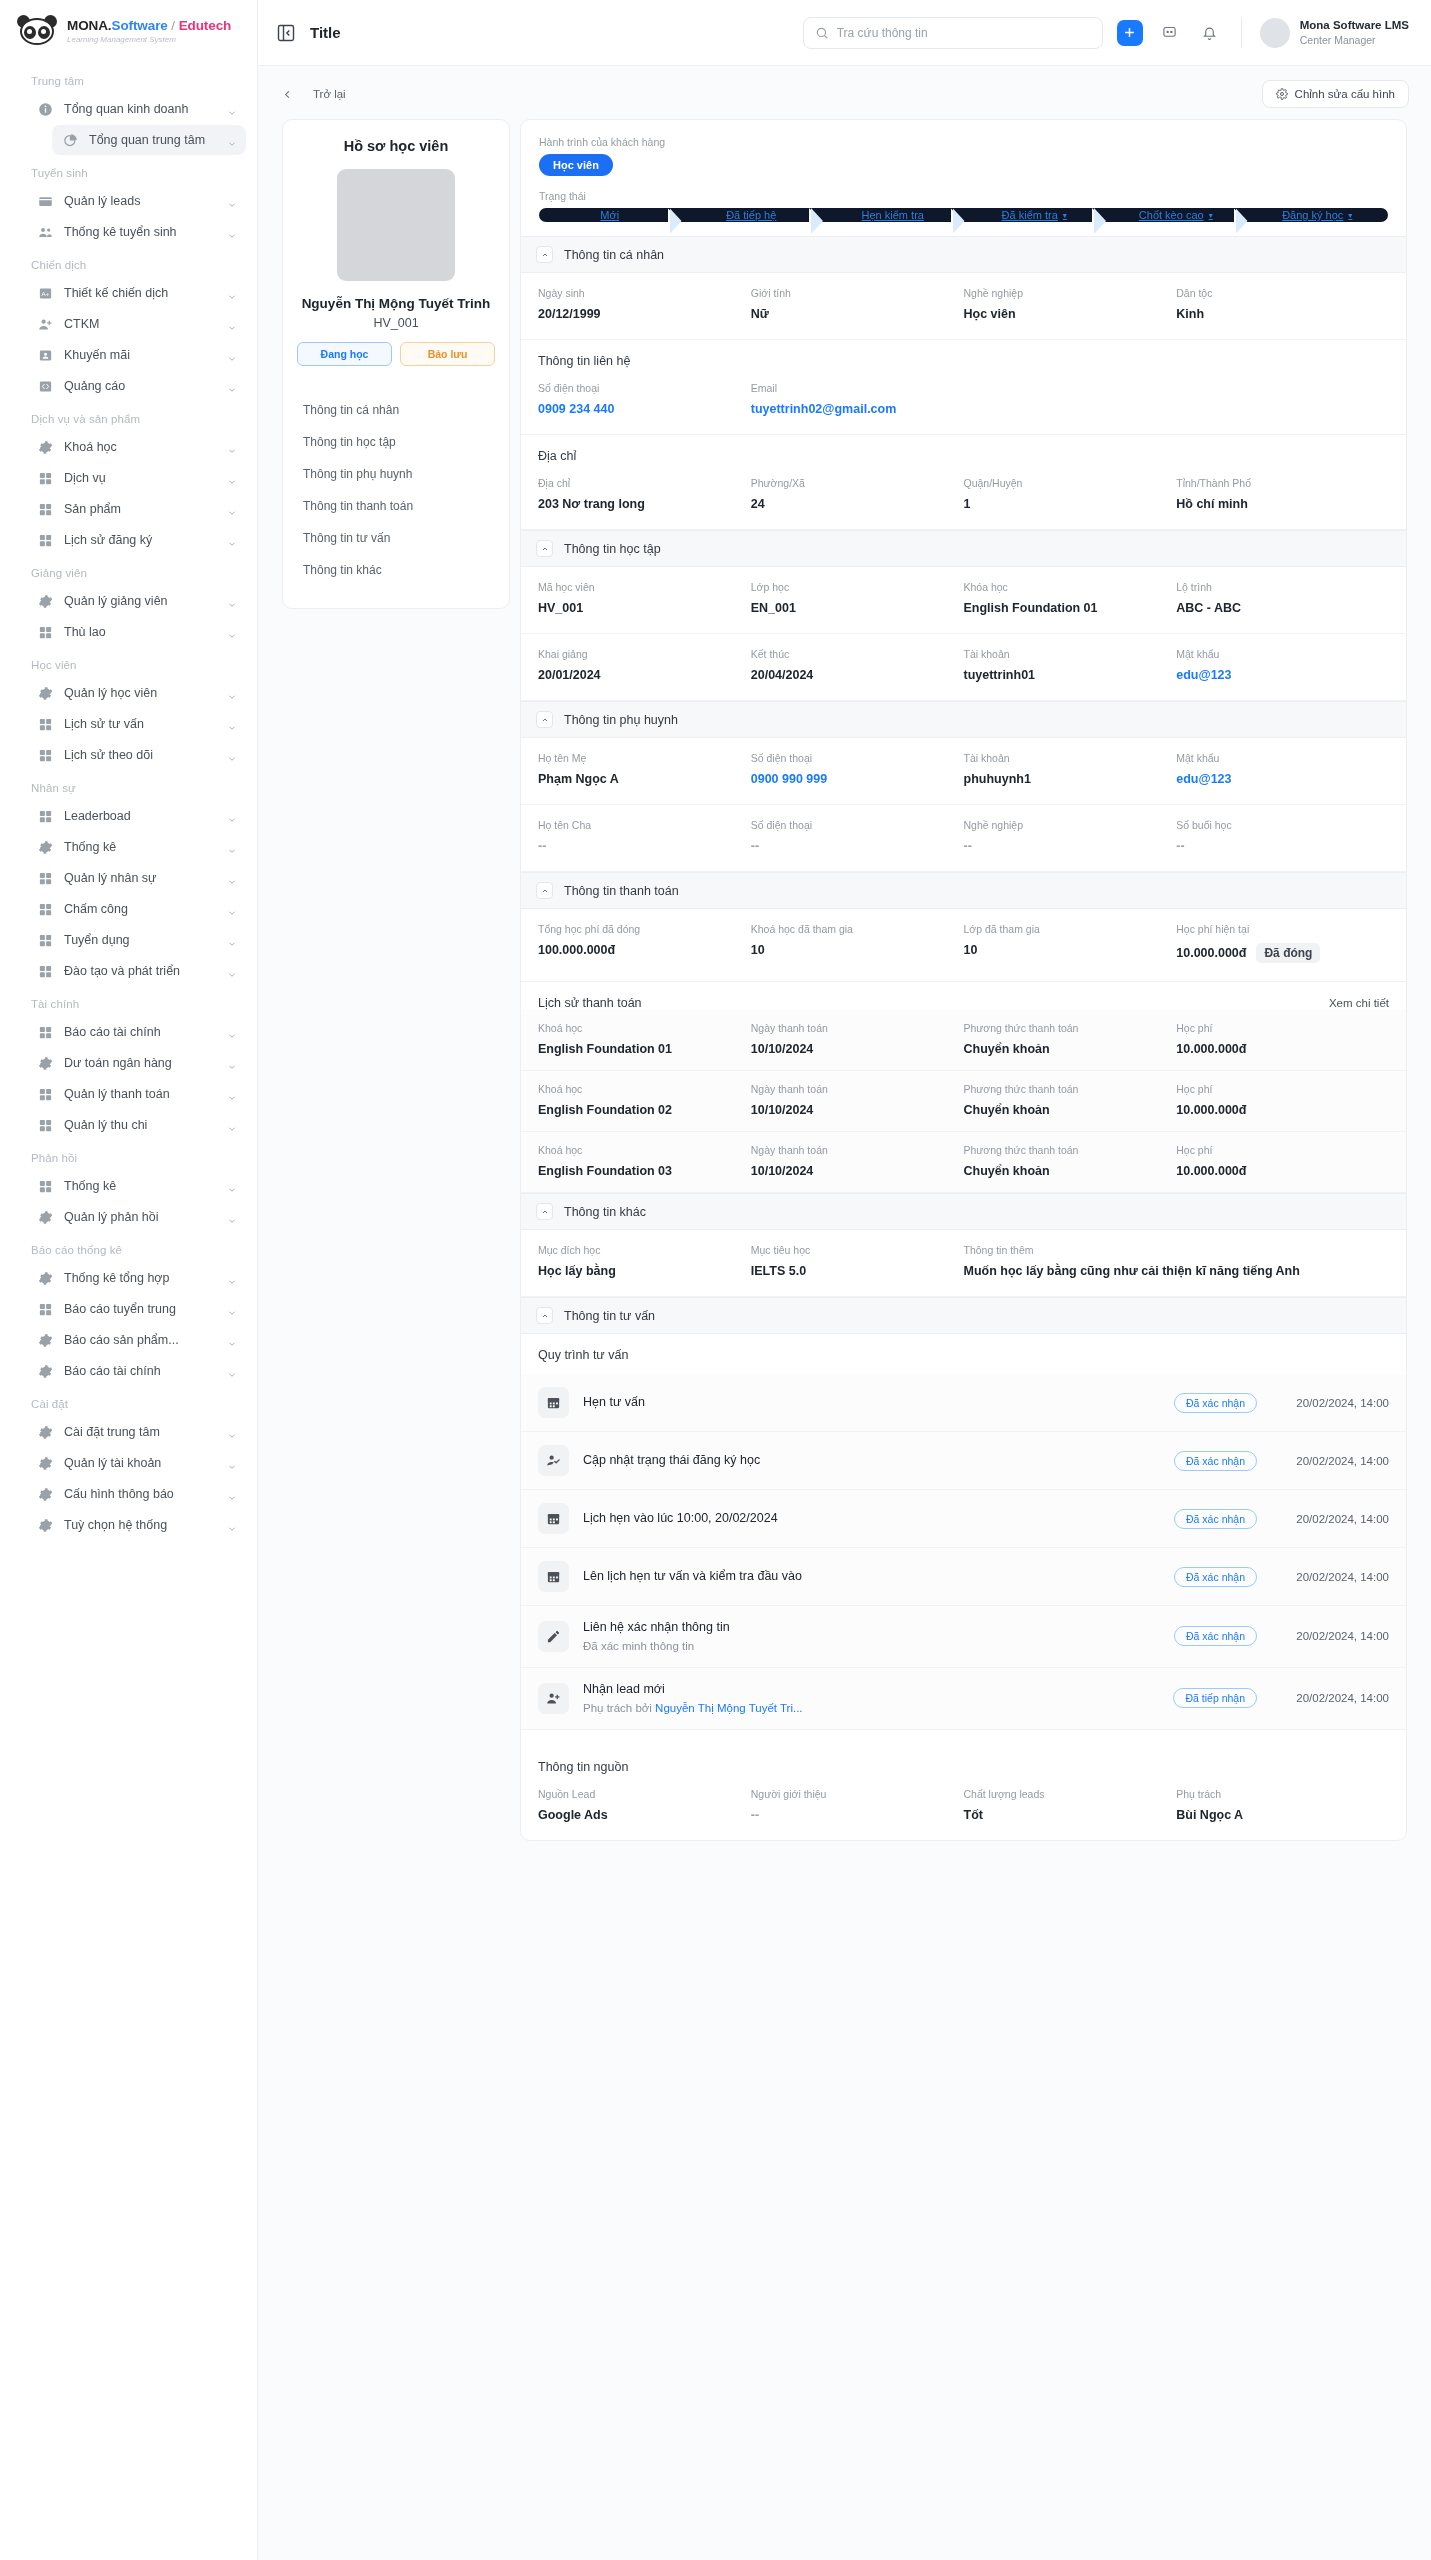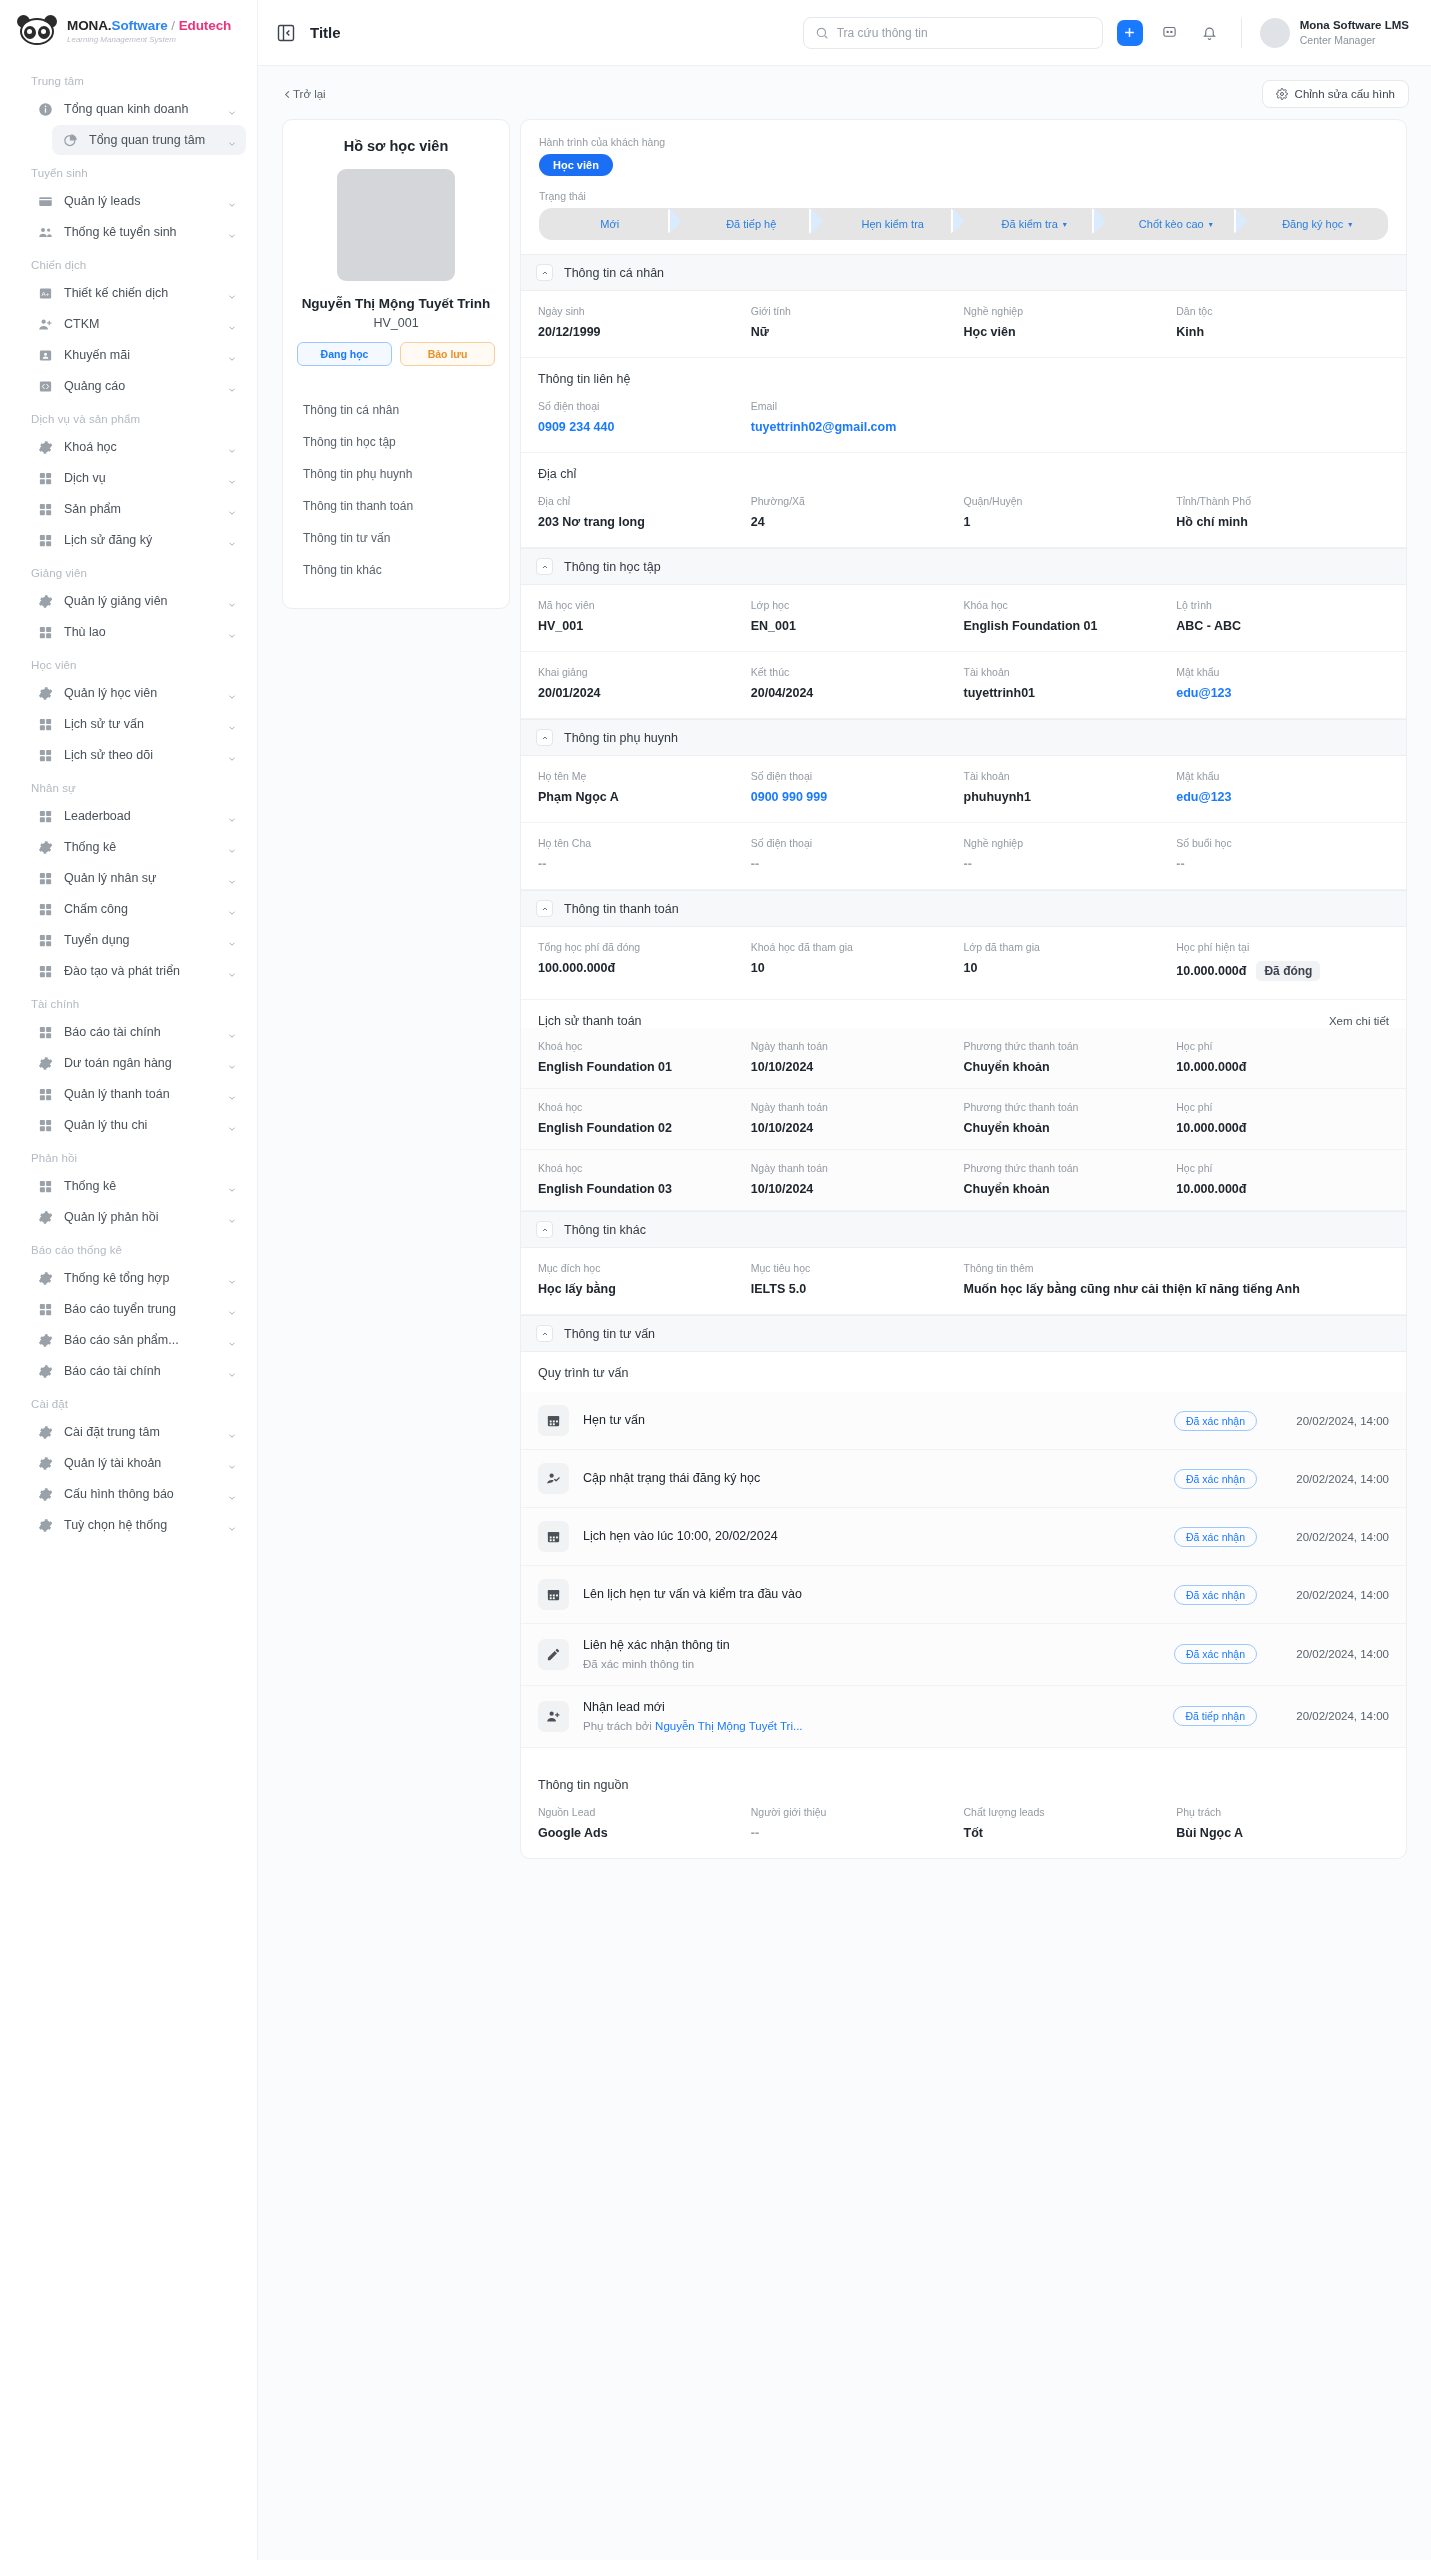--- a/index.html
+++ b/index.html
@@ -70,21 +70,21 @@
   .icon-btn { width:26px;height:26px;border-radius:7px;display:flex;align-items:center;justify-content:center;cursor:pointer;color:#6b7280;}
   .icon-btn.primary { background:#1a7aff; color:#fff; }
   .icon-btn svg { width:15px;height:15px; }
   .divider-v { width:1px;height:30px;background:#e8eaee; margin:0 4px;}
   .user { display:flex;align-items:center;gap:10px;cursor:pointer;}
   .avatar { width:30px;height:30px;border-radius:50%;background:#dfe2e6;flex:0 0 30px;}
   .user-name { font-size:11.5px;font-weight:600;color:#262c34;line-height:1.35;}
   .user-role { font-size:10.5px;color:#8b929b;line-height:1.35;}
 
   .breadcrumbbar { display:flex;align-items:center;justify-content:space-between; padding: 14px 22px 11px 24px;}
-  .back-link { display:flex;align-items:center;gap:0;cursor:pointer;color:#5a626c;font-size:11.5px;}
+  .back-link { display:flex;align-items:center;gap:20px;cursor:pointer;color:#5a626c;font-size:11.5px;}
   .back-link svg{width:11px;height:11px;}
   .cfg-btn {
     display:flex;align-items:center;gap:7px;background:#fff;border:1px solid #e5e8ec;border-radius:8px;
     padding:7px 13px;font-size:11.5px;color:#3d4450;cursor:pointer;
   }
   .cfg-btn svg{width:12px;height:12px;color:#3d4450;}
 
   .content { display:flex; gap: 0; padding: 0 24px 28px 24px; align-items:flex-start; }
 
   
@@ -103,22 +103,22 @@
   .anchor-list { margin-top: 28px; }
   .anchor-item { font-size:12px;color:#5a626c;padding:9px 6px;cursor:pointer;border-radius:6px;}
 
   
   .detail-card { flex:1; background:#fff;border:1px solid #eceef1;border-radius:10px;overflow:hidden;min-width:0;}
   .journey { padding: 16px 18px 14px 18px; }
   .field-label { font-size:10.5px;color:#949aa2;margin-bottom:6px;}
   .tag-blue { display:inline-block;background:#1a6ff5;color:#fff;font-size:11px;font-weight:600;border-radius:13px;padding:5px 14px;}
   .status-row { display:flex;margin-top:4px; }
   .chev-step {
-    position:relative;flex:1;background:#e5e5e5;color:#2a7fe0;font-size:11px;height:32px;
-    display:flex;align-items:center;justify-content:center;gap:5px;
+    position:relative;flex:1;background:#0f172a;color:#2a7fe0;font-size:11px;height:14px;
+    display:flex;align-items:center;justify-content:center;gap:5px;text-decoration:underline;
   }
   .chev-step:first-child{border-radius:13px 0 0 13px;}
   .chev-step:last-child{border-radius:0 13px 13px 0;}
   .chev-step:not(:last-child):after{
     content:"";position:absolute;right:-1px;top:0;width:12px;height:26px;background:#daebfd;
     clip-path:polygon(0 0,100% 50%,0 100%); z-index:2;
   }
   .chev-step:not(:last-child):before{
     content:"";position:absolute;right:0px;top:0;width:13px;height:26px;background:#fff;
     clip-path:polygon(0 0,100% 50%,0 100%); z-index:1;

